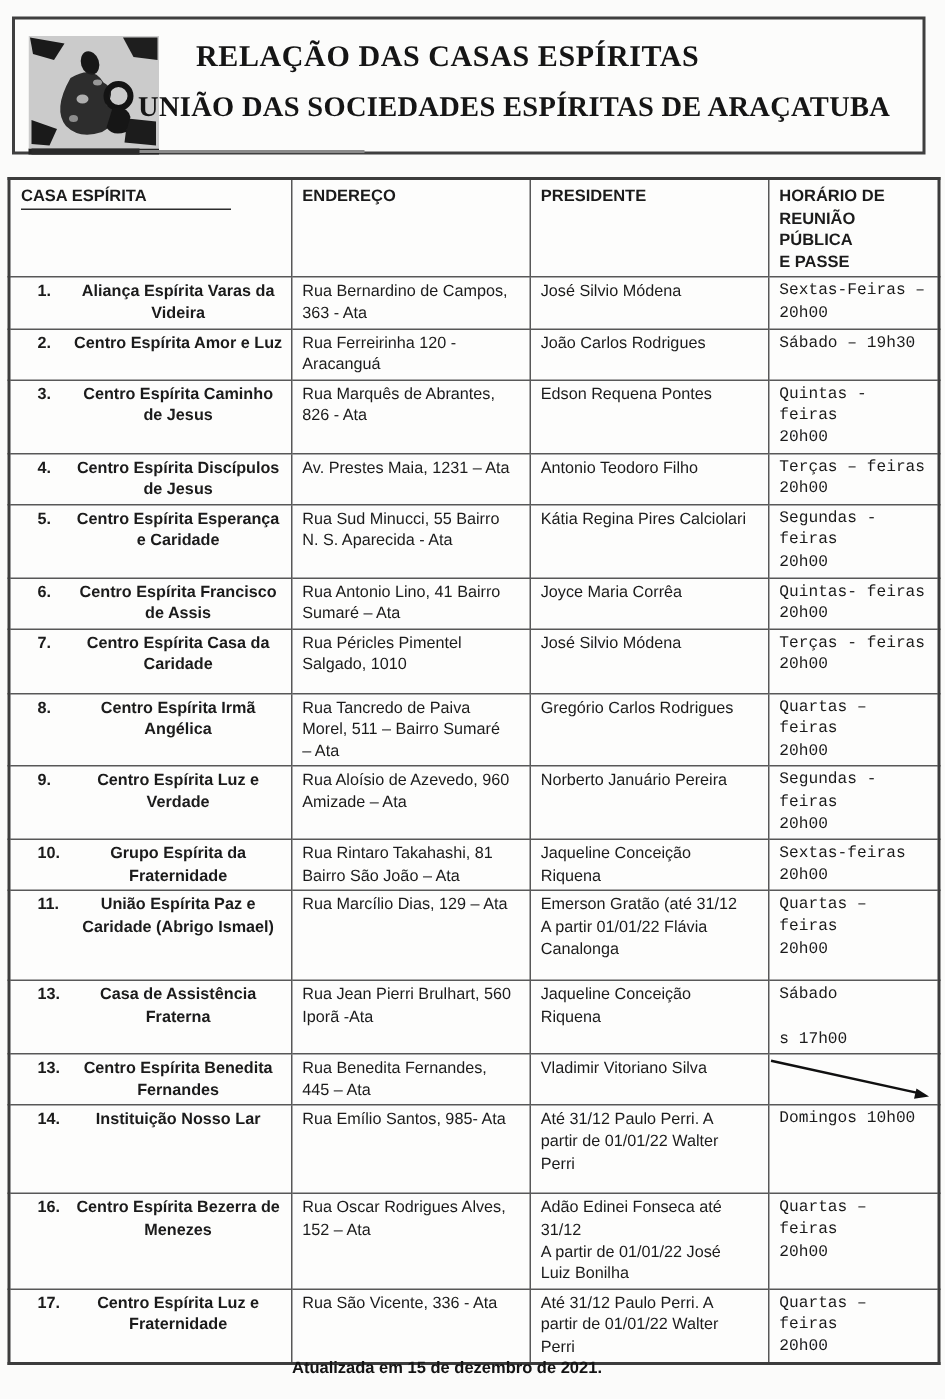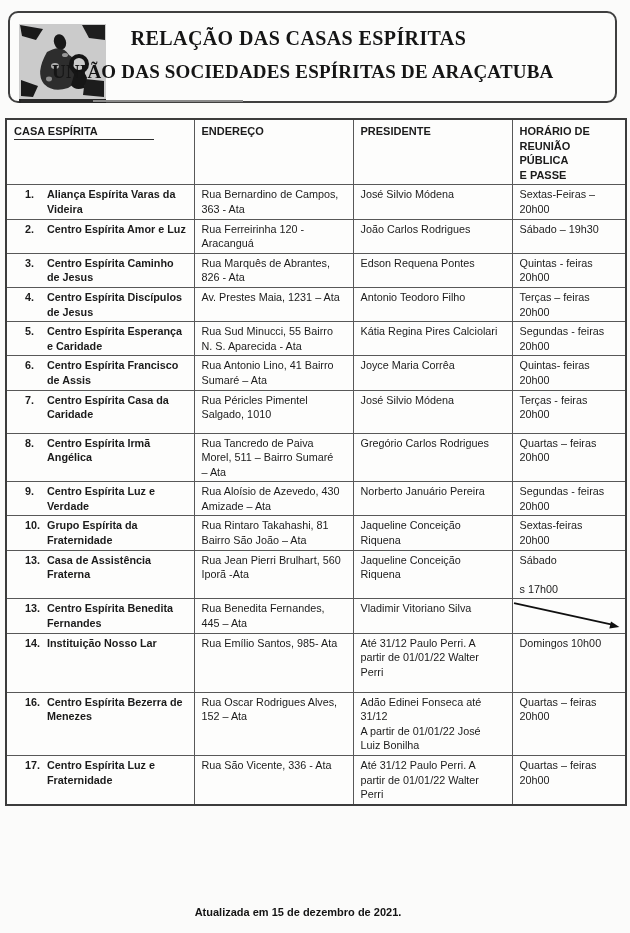--- a/index.html
+++ b/index.html
@@ -5,21 +5,21 @@
   html,body { margin:0; padding:0; background:#ffffff; }
   .page {
     position:relative; width:630px; height:933px; margin:0 auto;
     background:#fbfbfa; overflow:hidden;
     font-family:"Liberation Sans", sans-serif; color:#1b1b1b;
   }
 
   
   .header-box {
     position:absolute; left:8px; top:11px; width:609px; height:92px;
-    border:2px solid #3f3f3f; border-radius:10px; background:#fcfcfb;
+    border:2px solid #3f3f3f; border-radius:0; background:#fcfcfb;
     box-sizing:border-box;
   }
   .logo {
     position:absolute; left:9px; top:11px; width:87px; height:75px;
     border-bottom:4px solid #242424;
   }
   .logo svg { display:block; width:87px; height:75px; }
   .logo-underbar {
     position:absolute; left:2px; bottom:-4px; width:72px; height:4px;
     background:#2a2a2a;
@@ -30,21 +30,21 @@
   }
   .titles {
     position:absolute; left:0; right:0; top:13px;
     font-family:"Liberation Serif", serif; font-weight:bold; color:#151515;
   }
   .title-1 {
     display:block; text-align:center; transform:translateX(-14px);
     font-size:20px; line-height:25px; letter-spacing:0.4px;
   }
   .title-2 {
-    display:block; text-align:left; padding-left:42px; margin-top:9px;
+    display:block; text-align:left; padding-left:82px; margin-top:9px;
     font-size:19px; line-height:24px; letter-spacing:0.2px;
   }
 
   
   table.casas {
     position:absolute; left:5px; top:118px; width:620px;
     border-collapse:collapse; table-layout:fixed;
     border:2px solid #3c3c3c; background:#fdfdfc;
   }
   .casas th, .casas td {
@@ -60,22 +60,22 @@
   }
   .h-casa span {
     display:inline-block; border-bottom:1.4px solid #2d2d2d; padding-right:56px;
   }
   .h-hor {
     text-align:center; font-size:10.6px; line-height:14px; padding-top:5px;
   }
   td.c-casa { font-weight:bold; padding-left:10px; padding-right:3px; }
   .casa-flex { display:flex; }
   .casa-flex .num { flex:0 0 30px; padding-left:8px; box-sizing:border-box; white-space:nowrap; }
-  .casa-flex .nm { flex:1; white-space:pre-line; }
-  td.c-hor { position:relative; }
+  .casa-flex .nm { flex:1; white-space:pre-line;text-align:center; }
+  td.c-hor { position:relative;font-family:Liberation Mono, monospace; }
   .arrow-svg { position:absolute; left:0; top:0; width:100%; height:100%; }
 
   
   .footer {
     position:absolute; left:0; width:100%; top:906px; text-align:center;
     font-weight:bold; font-size:11px; transform:translateX(-17px);
     color:#141414;
   }
 </style>
 </head>
@@ -193,34 +193,44 @@
         <td>Rua Tancredo de Paiva
 Morel,  511 – Bairro Sumaré
 – Ata</td>
         <td>Gregório Carlos Rodrigues</td>
         <td class="c-hor">Quartas – feiras
 20h00</td>
       </tr>
       <tr style="height:34px">
         <td class="c-casa"><div class="casa-flex"><span class="num">9.</span><span class="nm">Centro Espírita Luz e
 Verdade</span></div></td>
-        <td>Rua Aloísio de Azevedo, 430
+        <td>Rua Aloísio de Azevedo, 960
 Amizade – Ata</td>
         <td>Norberto Januário Pereira</td>
         <td class="c-hor">Segundas - feiras
 20h00</td>
       </tr>
       <tr style="height:34px">
         <td class="c-casa"><div class="casa-flex"><span class="num">10.</span><span class="nm">Grupo Espírita da
 Fraternidade</span></div></td>
         <td>Rua Rintaro Takahashi,  81
 Bairro São João – Ata</td>
         <td>Jaqueline Conceição
 Riquena</td>
         <td class="c-hor">Sextas-feiras
+20h00</td>
+      </tr>
+      <tr style="height:60px">
+        <td class="c-casa"><div class="casa-flex"><span class="num">11.</span><span class="nm">União Espírita Paz e
+Caridade (Abrigo Ismael)</span></div></td>
+        <td>Rua Marcílio Dias, 129 – Ata</td>
+        <td>Emerson Gratão (até 31/12
+A partir 01/01/22 Flávia
+Canalonga</td>
+        <td class="c-hor">Quartas – feiras
 20h00</td>
       </tr>
       <tr style="height:48px">
         <td class="c-casa"><div class="casa-flex"><span class="num">13.</span><span class="nm">Casa de Assistência
 Fraterna</span></div></td>
         <td>Rua Jean Pierri Brulhart, 560
 Iporã -Ata</td>
         <td>Jaqueline Conceição
 Riquena</td>
         <td class="c-hor">Sábado

